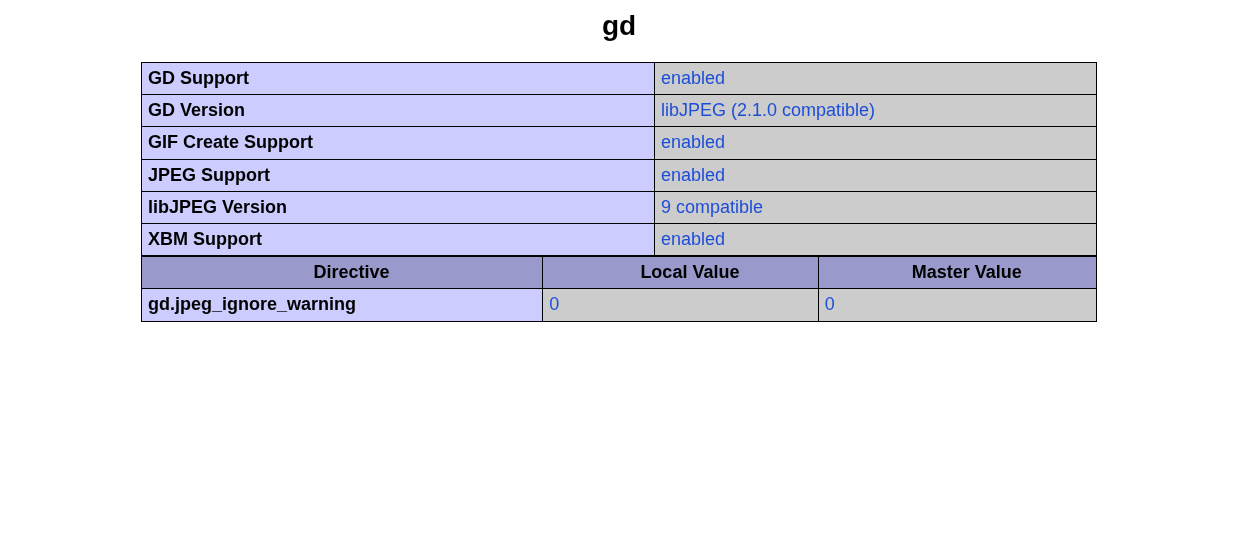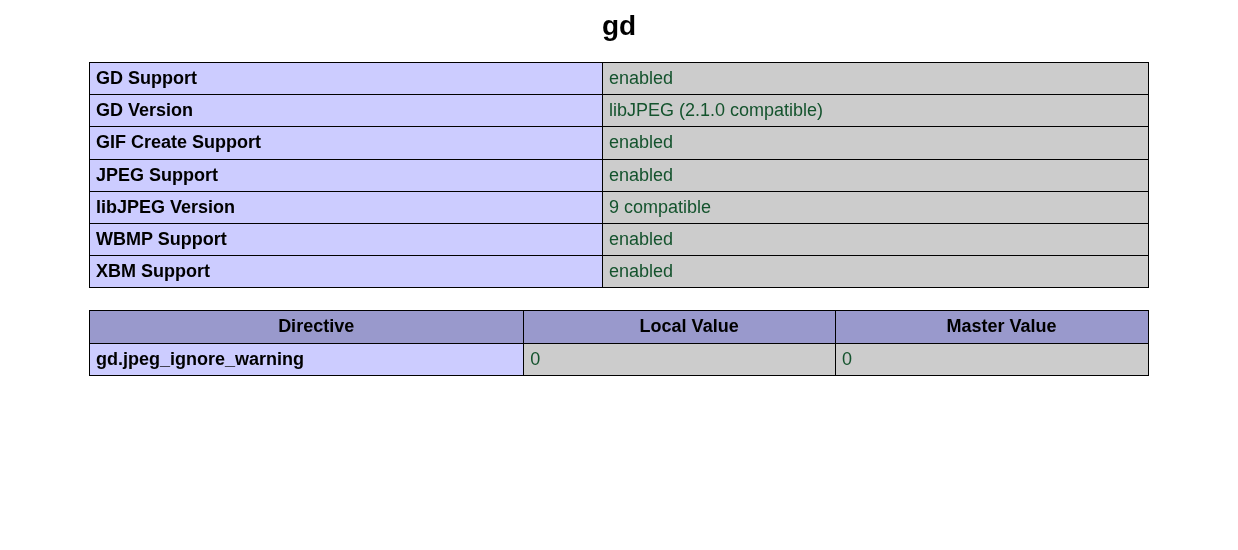--- a/index.html
+++ b/index.html
@@ -2,52 +2,51 @@
 <html><head>
   <meta charset="utf-8">
   <style>
     body {
       font-family: Helvetica, Arial, sans-serif;
       background: #ffffff;
       margin: 0;
       padding: 10px;
     }
     .container {
-      width: 1060px;
+      width: 956px;
       margin: 0 auto;
     }
     h2.section-title {
       font-size: 28px;
       font-weight: bold;
       text-align: center;
       margin: 0 0 20px 0;
       color: #000;
     }
     table {
       width: 100%;
       border-collapse: collapse;
-      margin-bottom: 22px;
     }
     td, th {
       border: 1px solid #000000;
       padding: 3px 6px;
       text-align: left;
       vertical-align: middle;
       font-size: 18px;
       line-height: 1.4;
     }
     td.e {
       background-color: #ccccff;
       font-weight: bold;
       width: 500px;
       color: #000;
     }
     td.v {
       background-color: #cccccc;
-      color: #14532d;
+      color: #1d4ed8;
     }
     th.h {
       background-color: #9999cc;
       font-weight: bold;
       text-align: center;
       color: #000;
       padding-left: 25px;
     }
     .directive-table td.e {
       width: 450px;
@@ -78,24 +77,20 @@
       </tr>
       <tr>
         <td class="e">JPEG Support</td>
         <td class="v">enabled</td>
       </tr>
       <tr>
         <td class="e">libJPEG Version</td>
         <td class="v">9 compatible</td>
       </tr>
       <tr>
-        <td class="e">WBMP Support</td>
-        <td class="v">enabled</td>
-      </tr>
-      <tr>
         <td class="e">XBM Support</td>
         <td class="v">enabled</td>
       </tr>
     </tbody>
   </table>
 
   <table class="directive-table">
     <thead>
       <tr>
         <th class="h">Directive</th>

